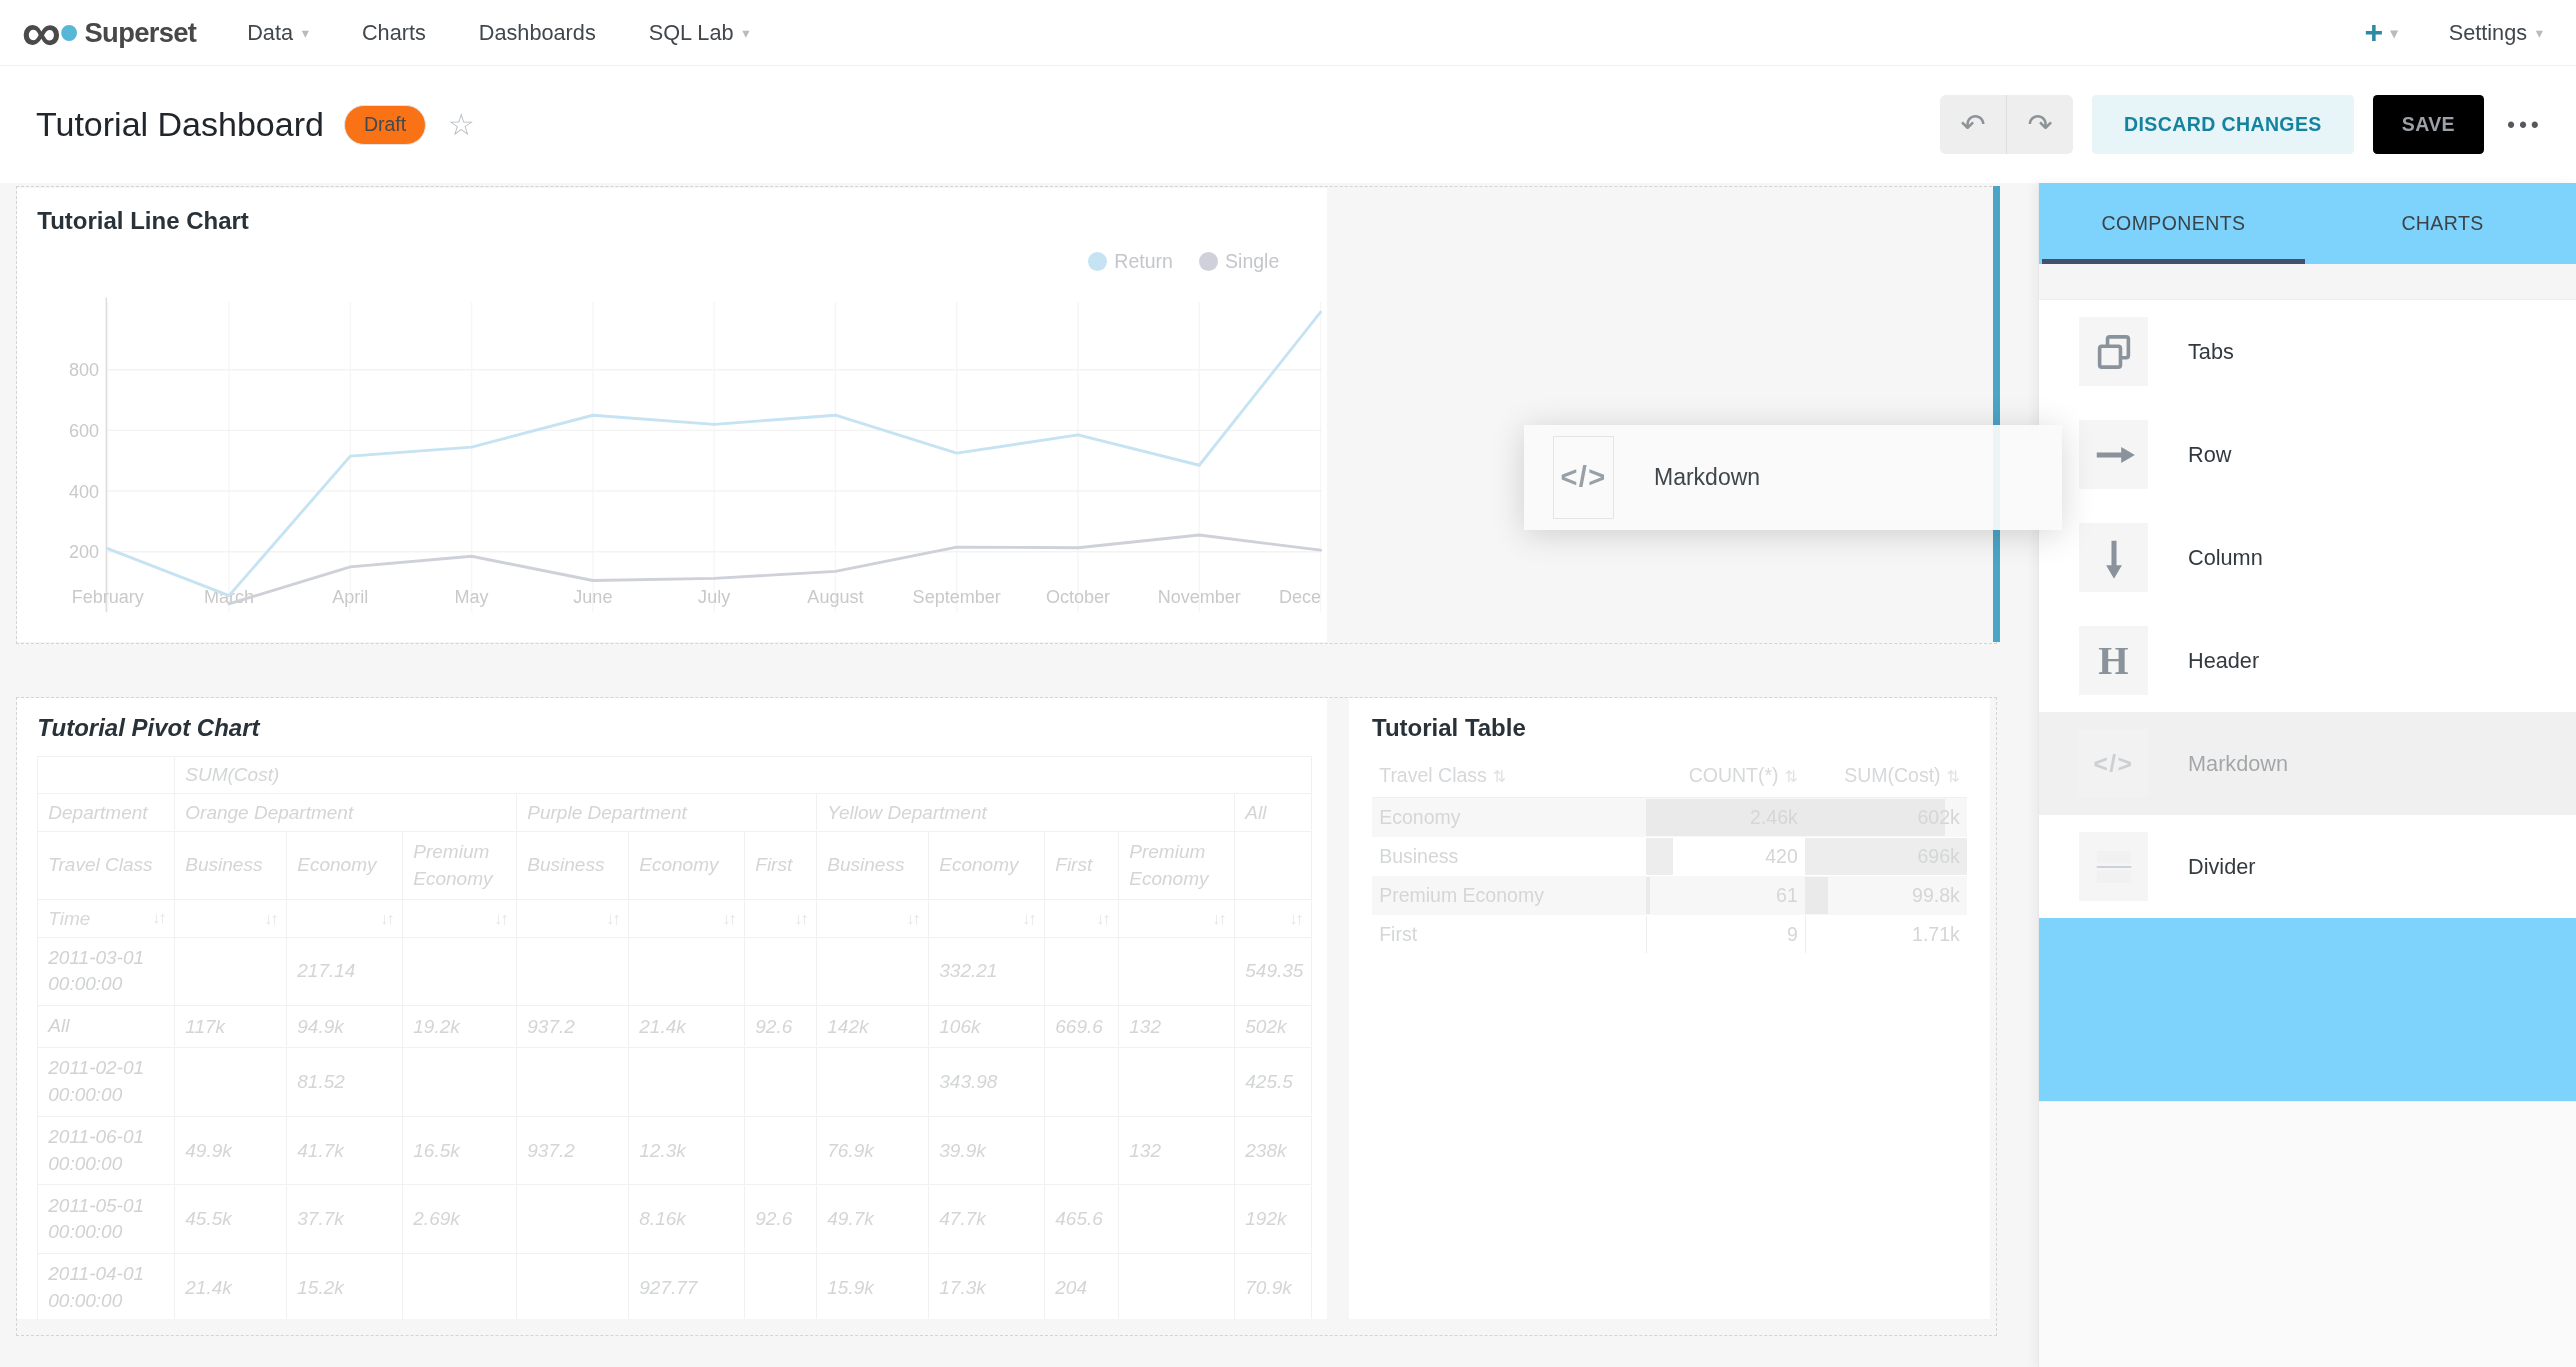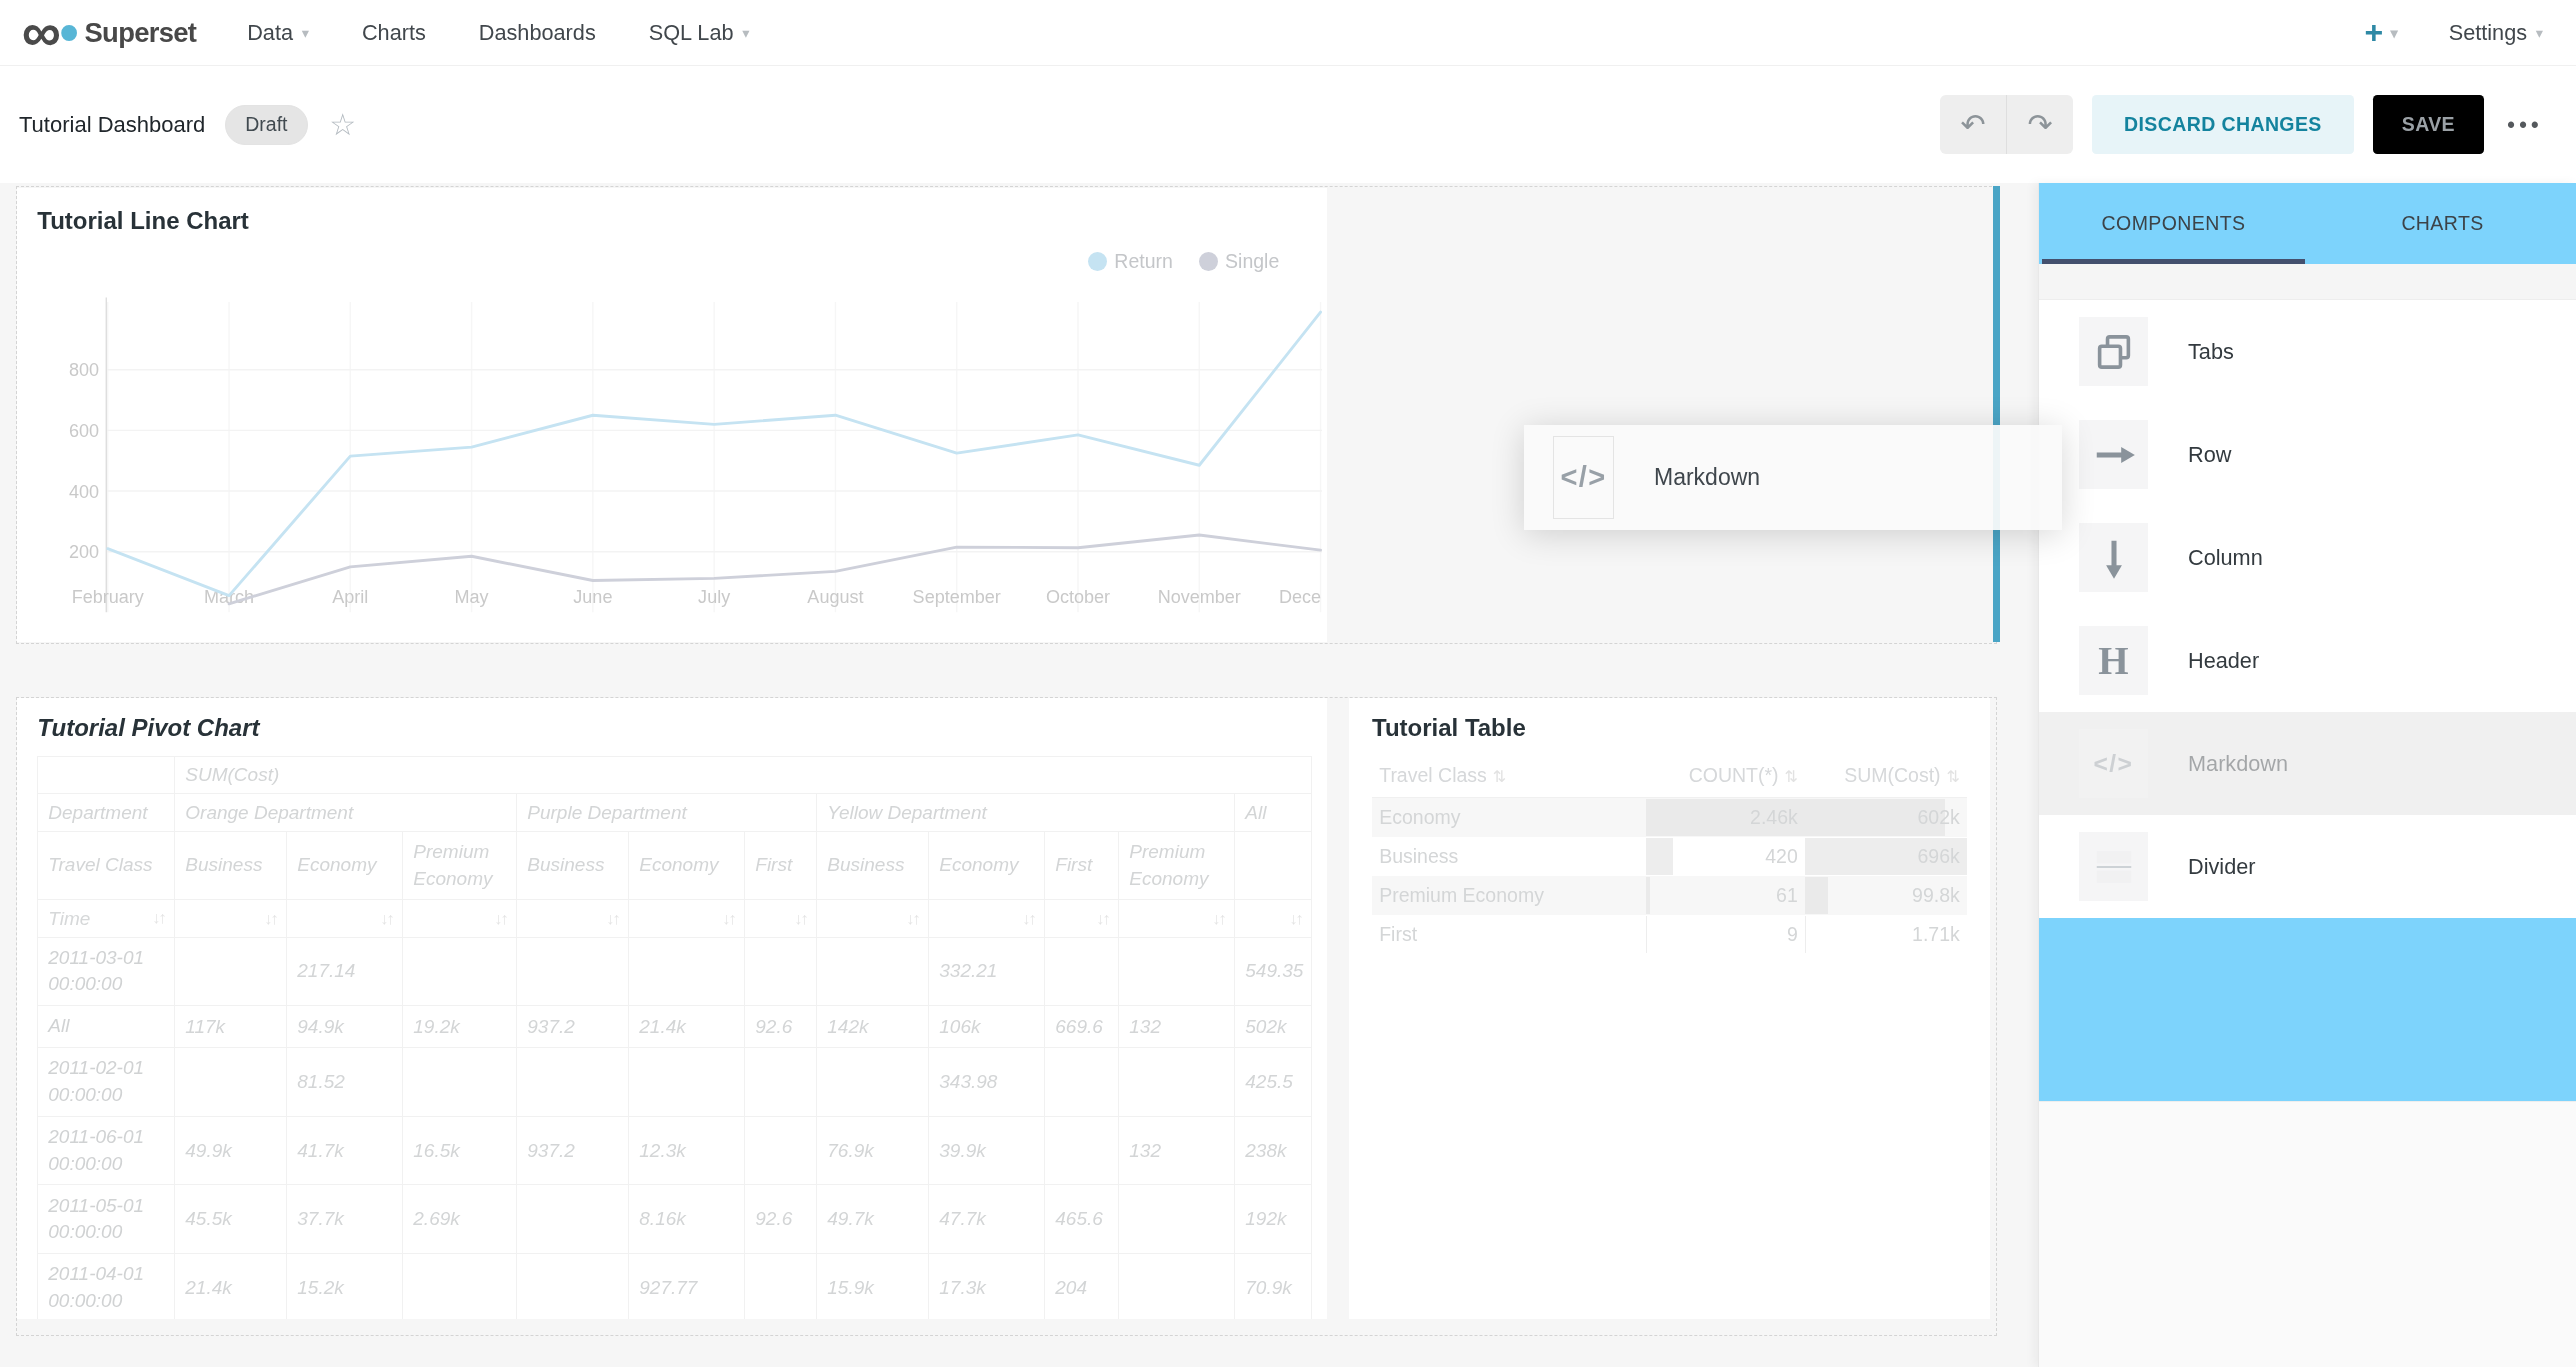--- a/index.html
+++ b/index.html
@@ -12,22 +12,22 @@
   .brand .inf b{color:#58b6d6;}
   .brand .bname{font-size:27.4px;font-weight:700;color:#484848;letter-spacing:-0.7px;}
   .nav-items{display:flex;align-items:center;margin-left:51px;gap:53px;}
   .nav-item{font-size:21.7px;color:#41474c;display:flex;align-items:center;gap:8.7px;cursor:pointer;}
   .caret{font-size:14.4px;color:#b7bcc0;}
   .nav-right{margin-left:auto;display:flex;align-items:center;gap:51px;margin-right:33px;}
   .plus{color:#2e89a5;font-size:32px;font-weight:700;display:flex;align-items:center;gap:7.2px;cursor:pointer;}
 
   
   .titlebar{position:absolute;left:0;top:66px;width:2576px;height:117px;background:#fff;border-bottom:0.7px solid #e9e9e9;display:flex;align-items:center;}
-  .dash-title{font-size:22px;font-weight:500;color:#20262b;margin-left:19px;}
-  .draft{margin-left:20px;background:#e5e5e5;border:0.7px solid #e3e3e3;border-radius:21.7px;height:38px;display:flex;align-items:center;padding:0 19px;font-size:19.5px;color:#414a50;}
+  .dash-title{font-size:34px;font-weight:500;color:#20262b;margin-left:36px;}
+  .draft{margin-left:20px;background:#f97316;border:0.7px solid #e3e3e3;border-radius:21.7px;height:38px;display:flex;align-items:center;padding:0 19px;font-size:19.5px;color:#414a50;}
   .star{margin-left:21.7px;font-size:30px;color:#b4bbc1;cursor:pointer;}
   .tb-right{margin-left:auto;display:flex;align-items:center;margin-right:33px;gap:19px;}
   .undo-redo{display:flex;background:#eeeeee;border-radius:5.8px;height:59px;overflow:hidden;}
   .ur-btn{width:66px;display:flex;align-items:center;justify-content:center;font-size:30px;color:#8d9499;cursor:pointer;}
   .ur-btn + .ur-btn{border-left:0.7px solid #dedede;}
   .btn{height:59px;border:none;border-radius:4.3px;font-size:19.5px;font-weight:600;display:flex;align-items:center;justify-content:center;cursor:pointer;font-family:"Liberation Sans",sans-serif;letter-spacing:0.4px;}
   .btn-discard{background:#e7f4f8;color:#14839e;padding:0 32px;}
   .btn-save{background:#000000;color:#9ba1a6;padding:0 29px;}
   .dots{font-size:21.7px;font-weight:700;color:#55595d;letter-spacing:4.3px;cursor:pointer;margin-left:4.3px;}
 

